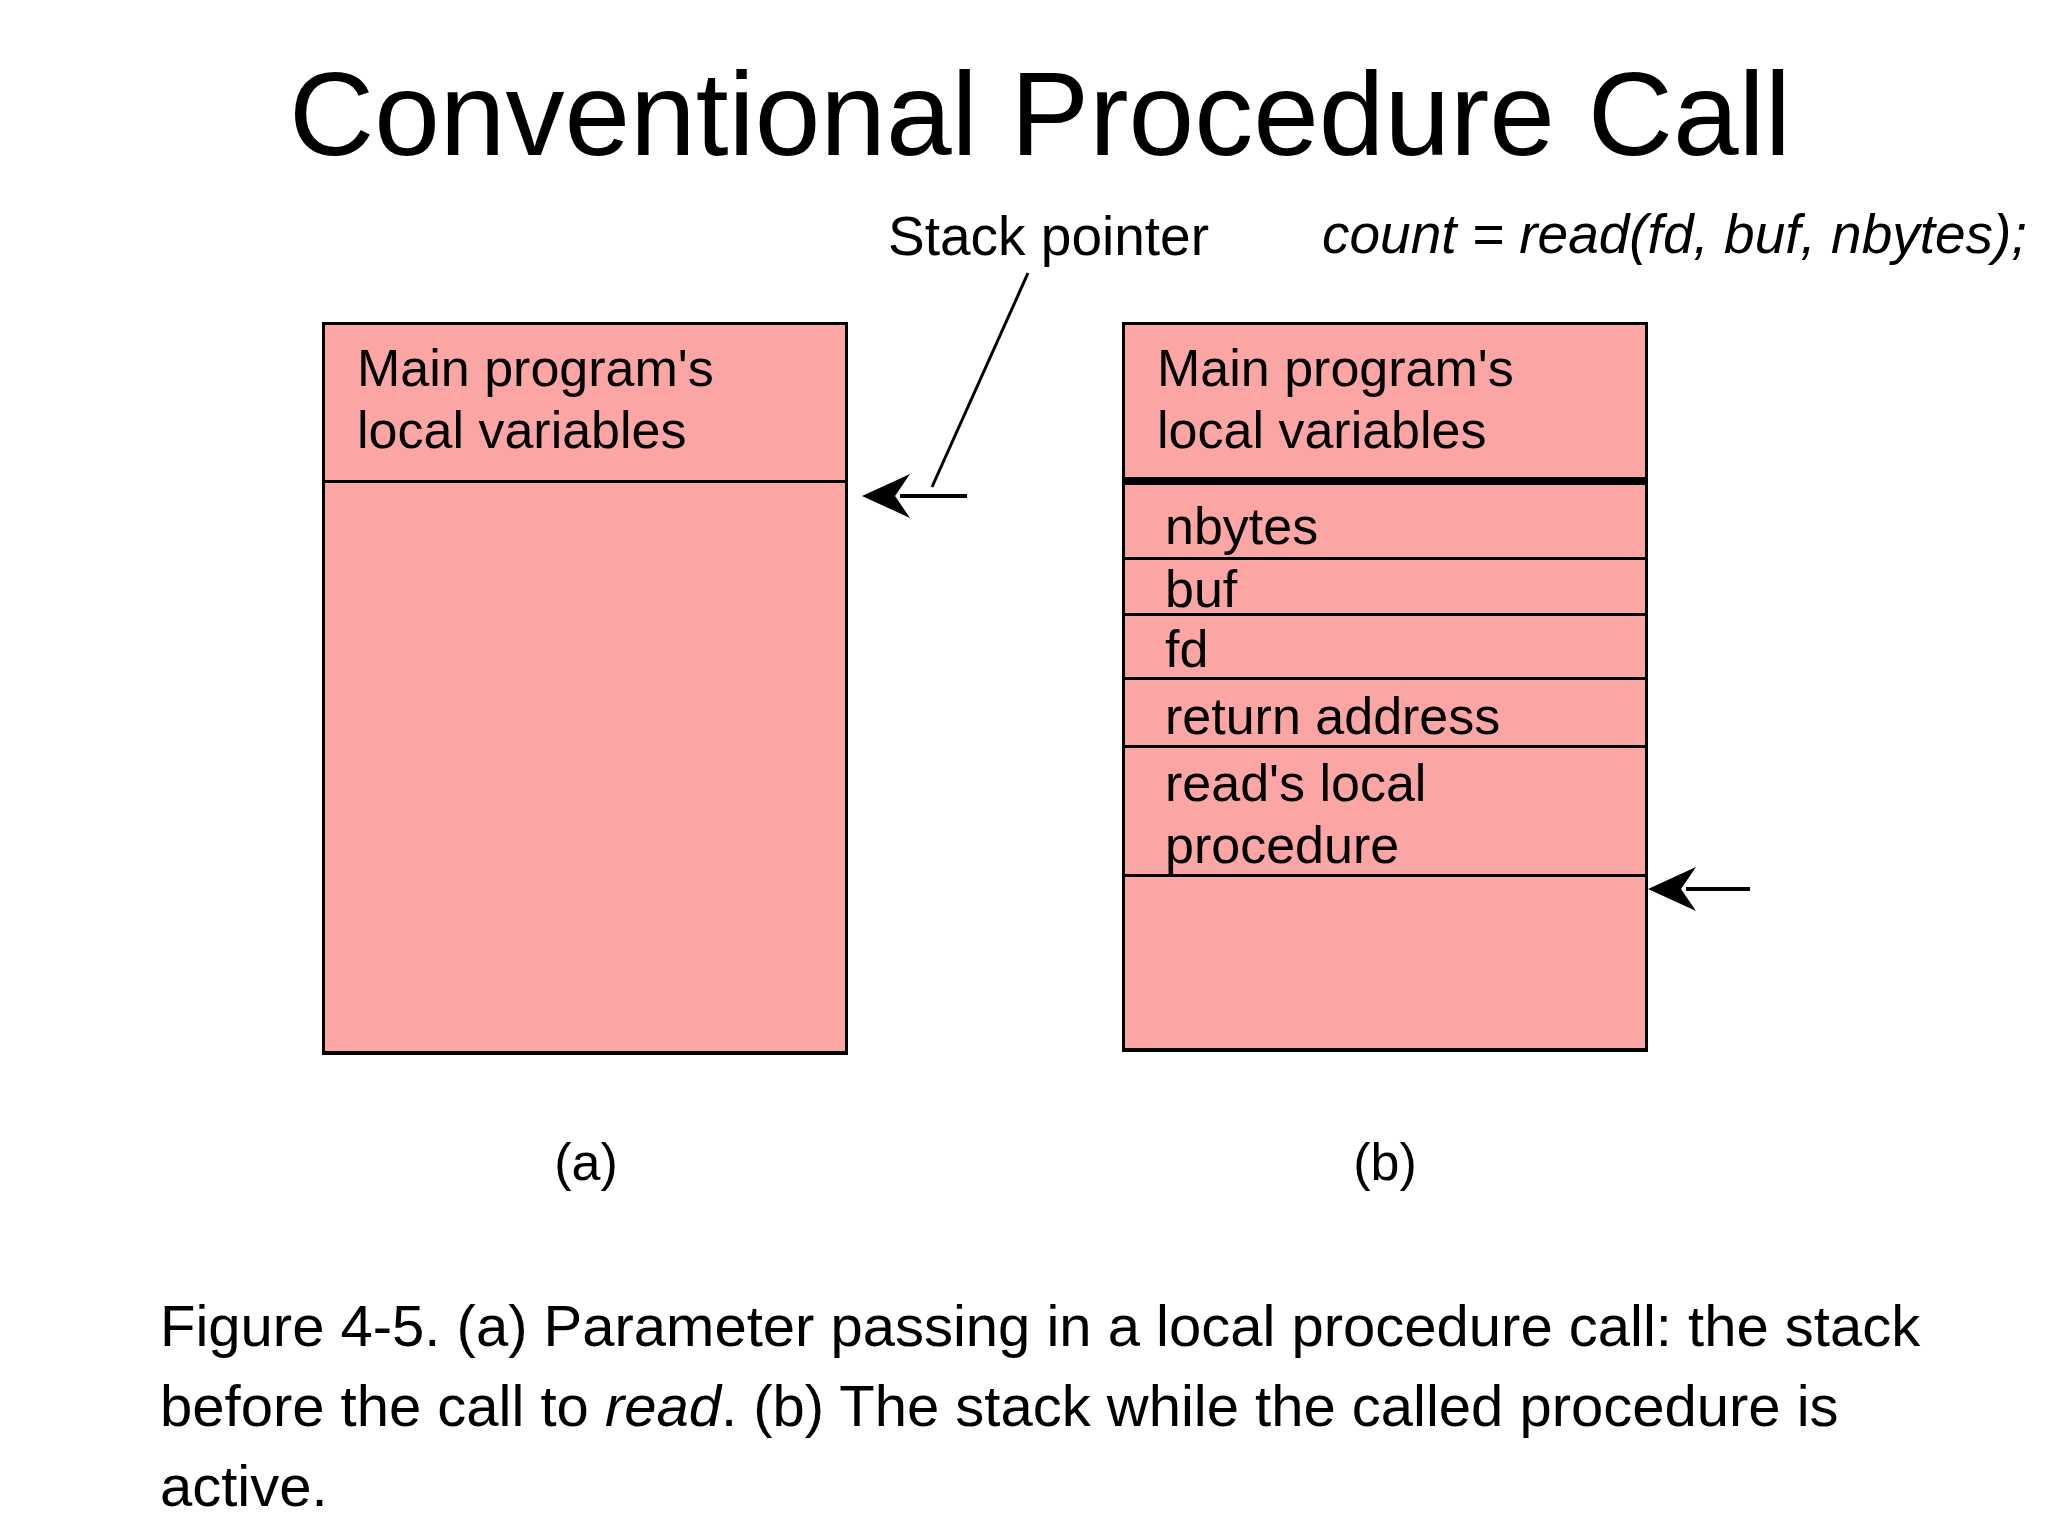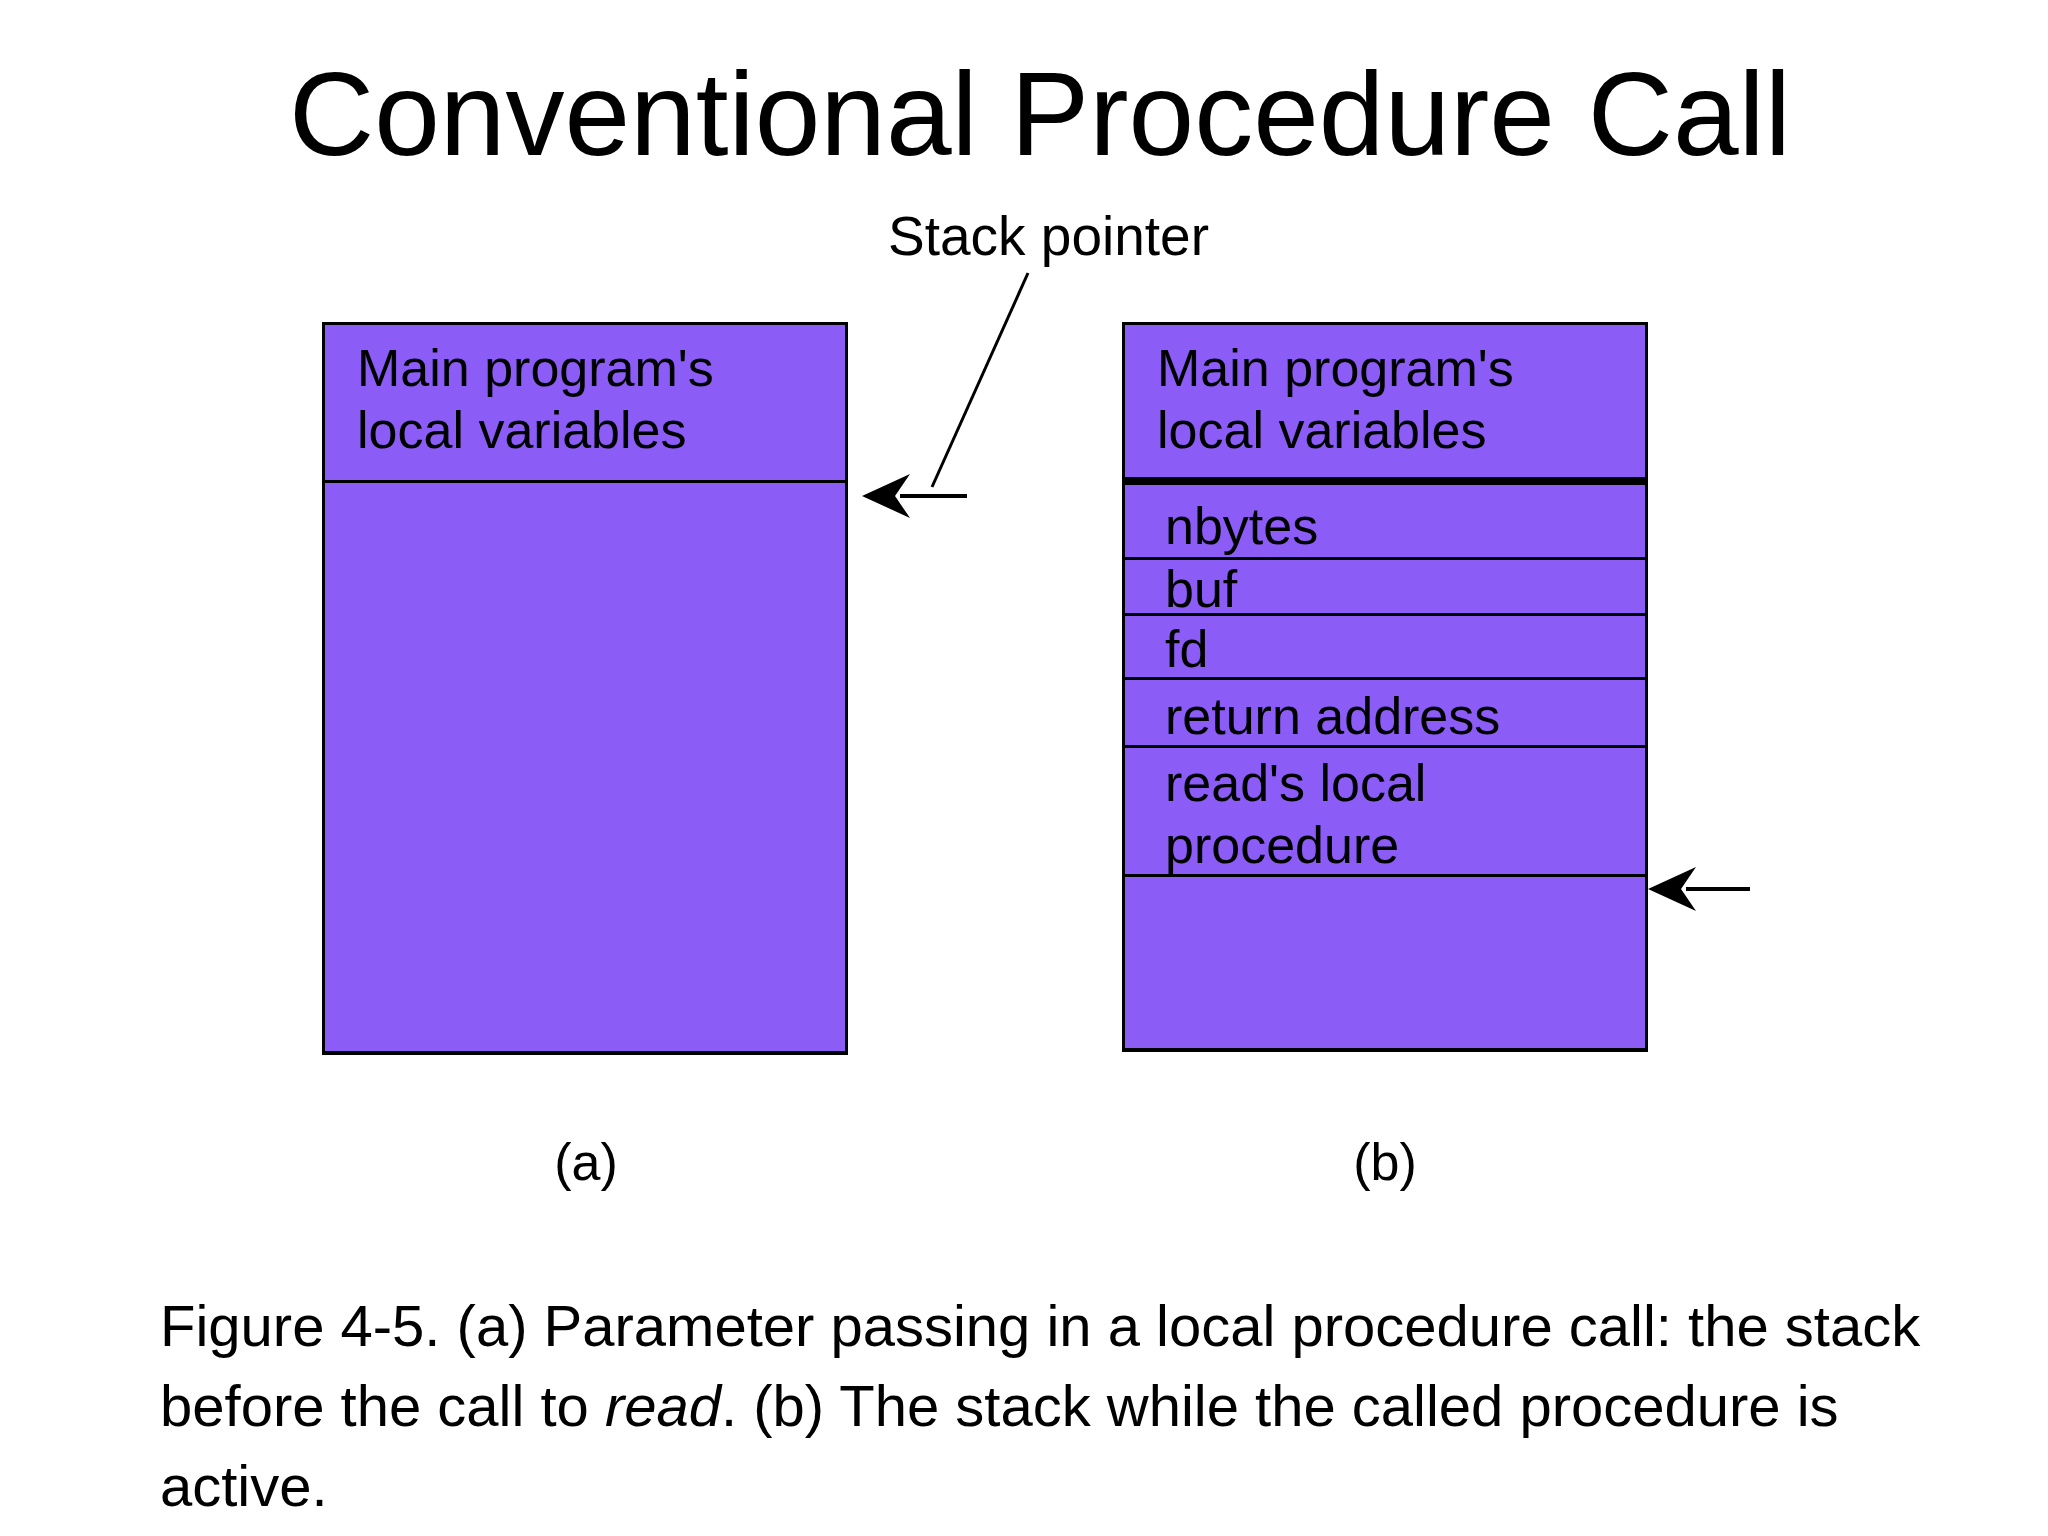--- a/index.html
+++ b/index.html
@@ -14,21 +14,21 @@
   .abs{position:absolute;}
   #title{
     left:16px;top:50px;width:2048px;
     font-size:118px;line-height:1.1;
     text-align:center;white-space:nowrap;
   }
   .diagram-label{font-size:55px;line-height:62px;white-space:pre-line;}
   #stack-pointer-label{left:888px;top:205px;white-space:nowrap;}
   #code-annotation{left:1322px;top:203px;font-style:italic;white-space:nowrap;}
   
-  .stack-box{border:3px solid #000;border-bottom-width:4px;background:#8b5cf6;box-sizing:border-box;}
+  .stack-box{border:3px solid #000;border-bottom-width:4px;background:#fca5a5;box-sizing:border-box;}
   #stack-a{left:322px;top:322px;width:526px;height:733px;}
   #stack-b{left:1122px;top:322px;width:526px;height:730px;}
   .cell-label{position:absolute;font-size:52px;line-height:62px;white-space:pre-line;}
   .hline{position:absolute;left:0;width:520px;background:#000;}
   
   .sub-label{font-size:52px;line-height:62px;width:120px;text-align:center;}
   #label-a{left:526px;top:1131px;}
   #label-b{left:1325px;top:1131px;}
   
   #figure-caption{
@@ -40,20 +40,21 @@
 </style>
 </head>
 <body>
 
 <div id="slide">
 
   <div id="title" class="abs">Conventional Procedure Call</div>
 
   <div id="stack-pointer-label" class="abs diagram-label">Stack pointer</div>
 
+  <div id="code-annotation" class="abs diagram-label">count = read(fd, buf, nbytes);</div>
 
   <div id="stack-a" class="abs stack-box">
     <div class="cell-label" style="left:32px;top:12px;">Main program's
 local variables</div>
     <div class="hline" style="top:155px;height:3px;"></div>
   </div>
 
   <div id="stack-b" class="abs stack-box">
     <div class="cell-label" style="left:32px;top:12px;">Main program's
 local variables</div>

